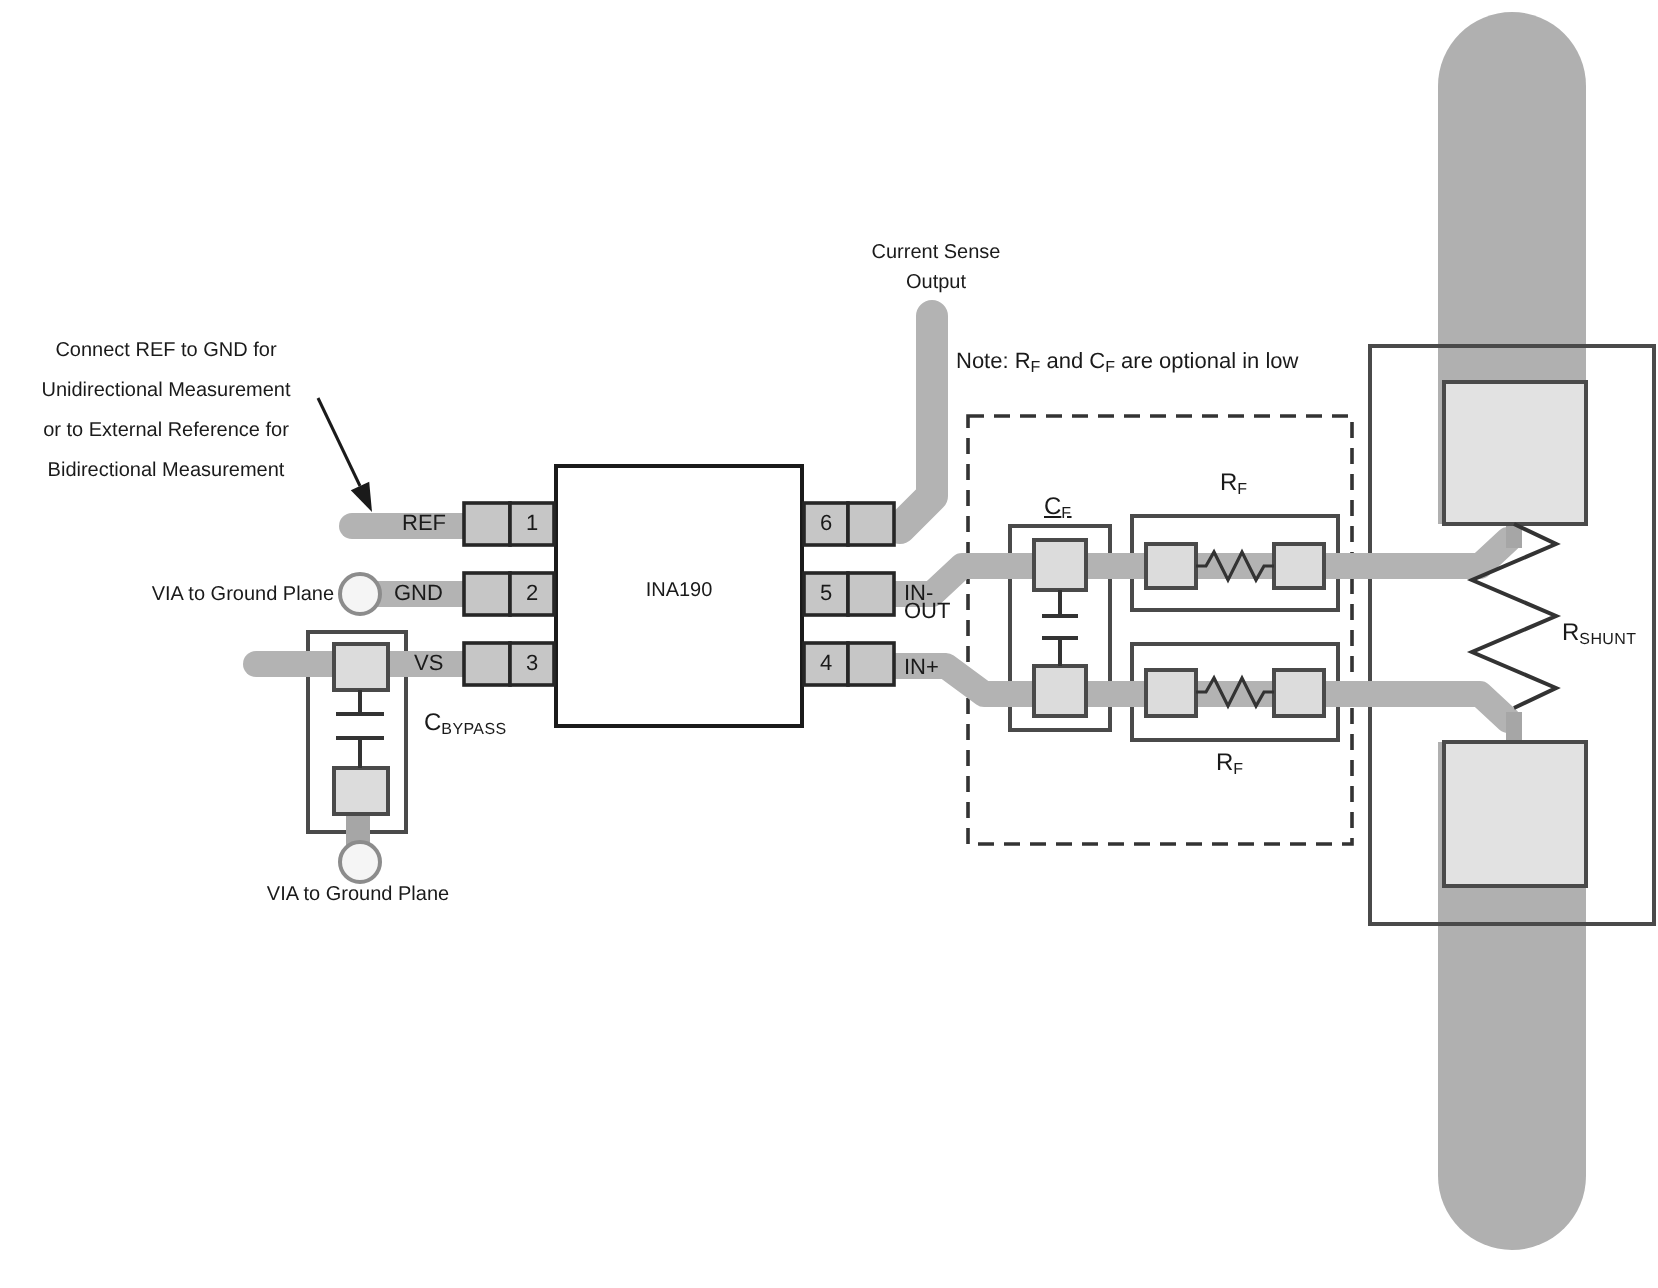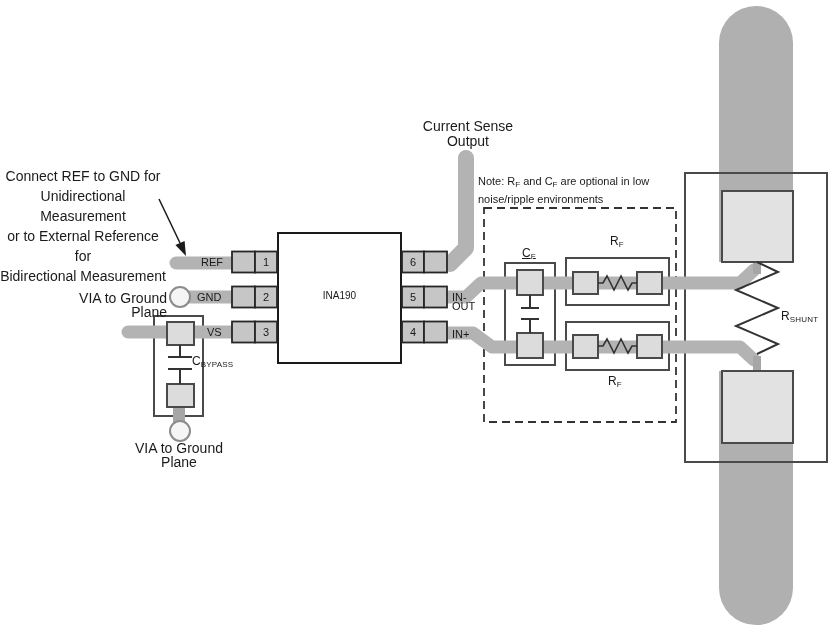--- a/index.html
+++ b/index.html
@@ -1,21 +1,21 @@
 <!DOCTYPE html>
 <html><head>
 <meta charset="utf-8">
 <style>
   html,body{margin:0;padding:0;background:#fff;}
   #stage{
     position:relative;width:829px;height:644px;background:#ffffff;
     font-family:"Liberation Sans",sans-serif;color:#1a1a1a;overflow:hidden;
   }
   #stage svg{position:absolute;left:0;top:0;}
-  .lbl{position:absolute;font-size:14px;line-height:14px;white-space:pre-line;}
+  .lbl{position:absolute;font-size:10px;line-height:14px;white-space:pre-line;}
   .center{text-align:center;}
   .right{text-align:right;}
   .comp-label{position:absolute;font-size:12px;}
   .comp-label sub{font-size:8px;vertical-align:-2px;letter-spacing:.2px;}
   .pinnum{position:absolute;width:22px;text-align:center;font-size:11px;}
   .pinlbl{position:absolute;font-size:11px;}
   .note{position:absolute;font-size:11px;line-height:15px;text-align:left;}
   .note sub{font-size:8px;vertical-align:-2px;}
   .ic-name{position:absolute;font-size:10px;text-align:center;}
 </style>
@@ -87,32 +87,31 @@
   </svg>
 
   <div class="lbl center" style="left:0px;top:166px;width:166px;line-height:20px;">Connect REF to GND for
 Unidirectional Measurement
 or to External Reference for
 Bidirectional Measurement</div>
 
   <div class="lbl right" style="left:40px;top:291px;width:127px;">VIA to Ground Plane</div>
 
 
-  <div class="comp-label" style="left:192px;top:354px;text-align:center;">
+  <div class="comp-label" style="left:212px;top:354px;text-align:center;">
     <span>C</span><sub>BYPASS</sub>
   </div>
 
   <div class="lbl center" style="left:119px;top:441px;width:120px;">VIA to Ground Plane</div>
 
   <div class="lbl center" style="left:408px;top:119px;width:120px;line-height:15px;">Current Sense
 Output</div>
 
   <div class="note" style="left:478px;top:174px;width:204px;">
     <div><span>Note: R</span><sub>F</sub><span> and C</span><sub>F</sub><span> are optional in low</span></div>
-    <div>noise/ripple environments</div>
   </div>
 
   <div class="ic-name" style="left:278px;top:290px;width:123px;">INA190</div>
 
   <div class="pinlbl" style="left:201px;top:256px;">REF</div>
   <div class="pinlbl" style="left:197px;top:291px;">GND</div>
   <div class="pinlbl" style="left:207px;top:326px;">VS</div>
   <div class="pinlbl" style="left:452px;top:256px;margin-top:44px;">OUT</div>
   <div class="pinlbl" style="left:452px;top:291px;">IN-</div>
   <div class="pinlbl" style="left:452px;top:328px;">IN+</div>

